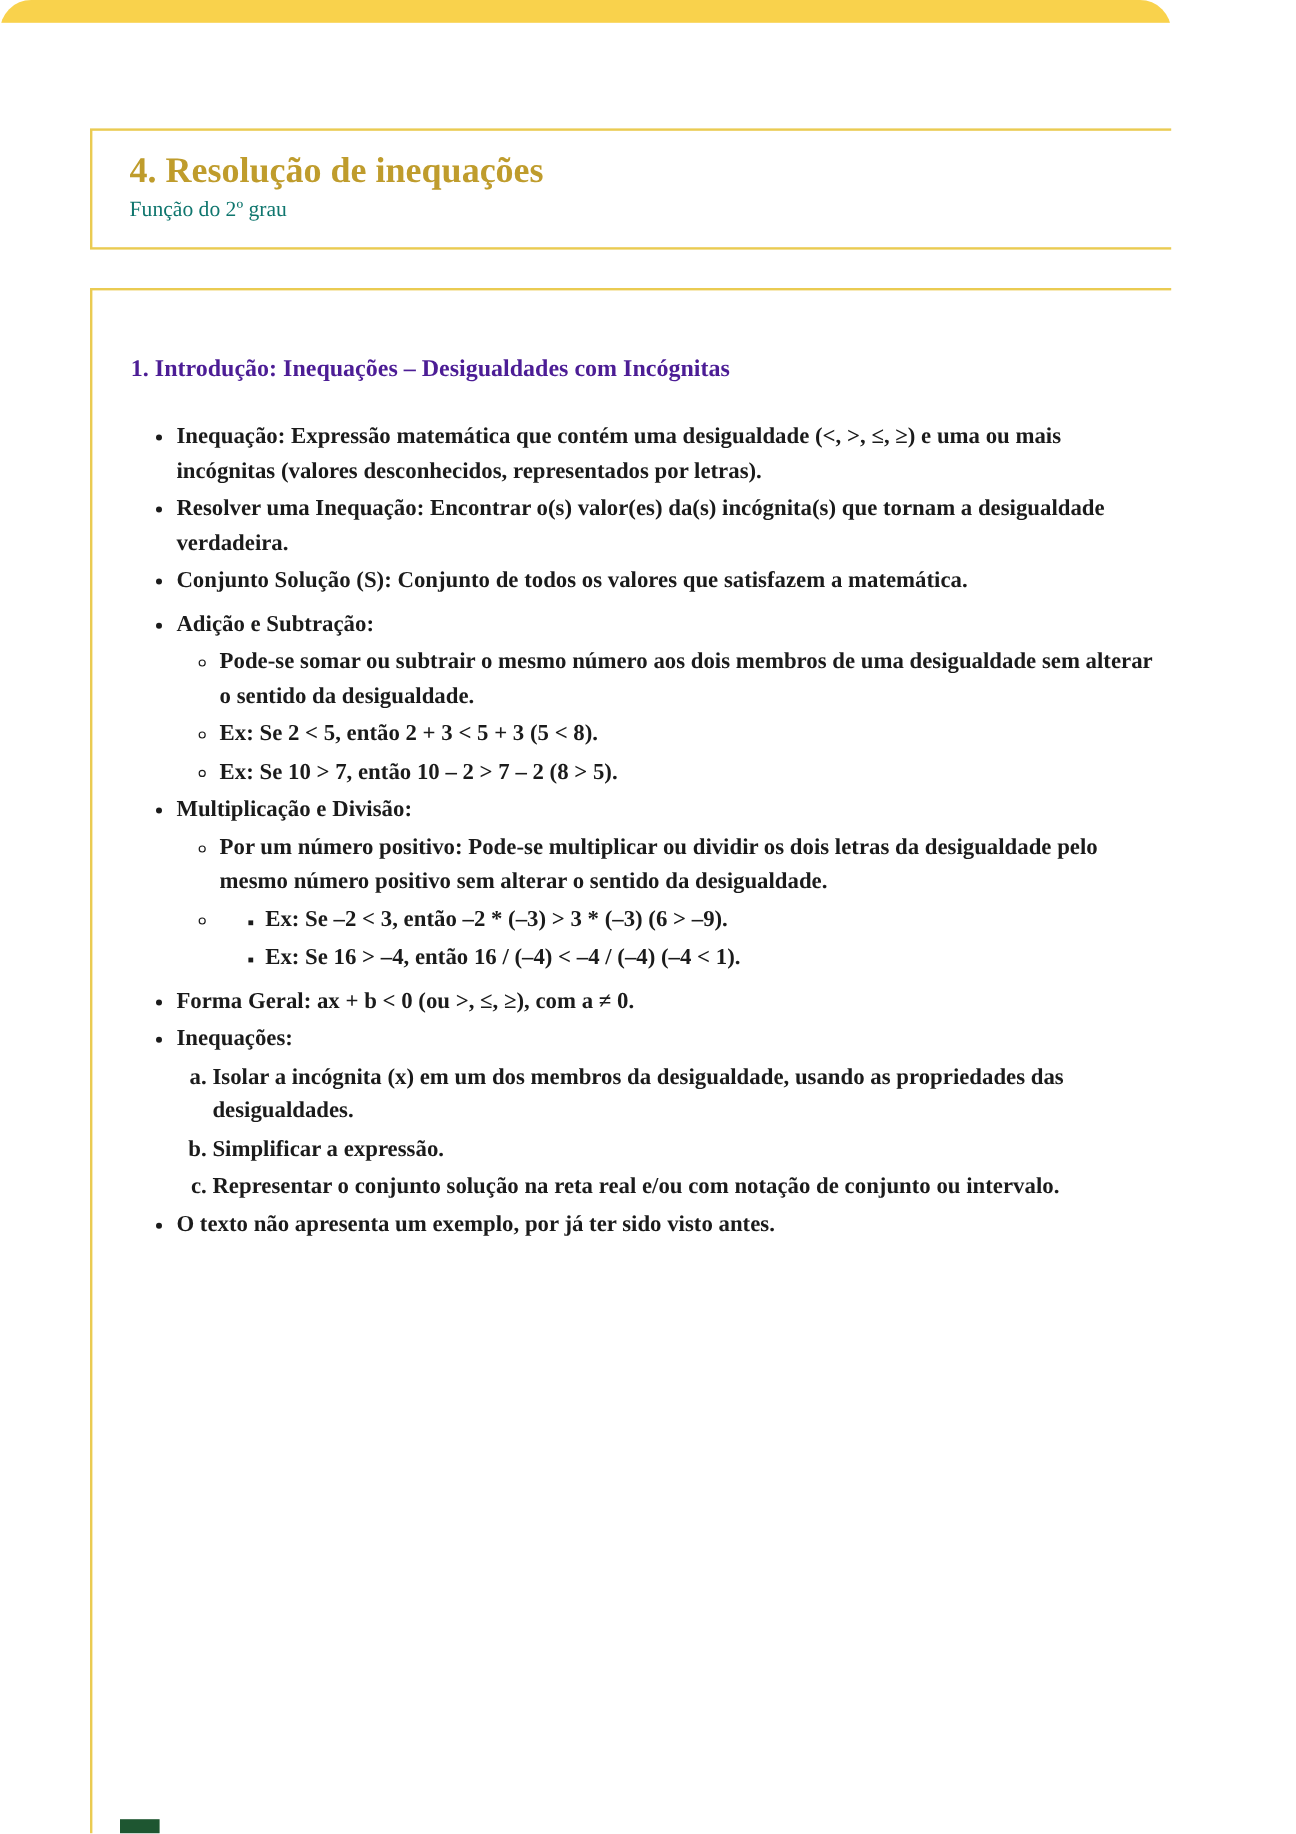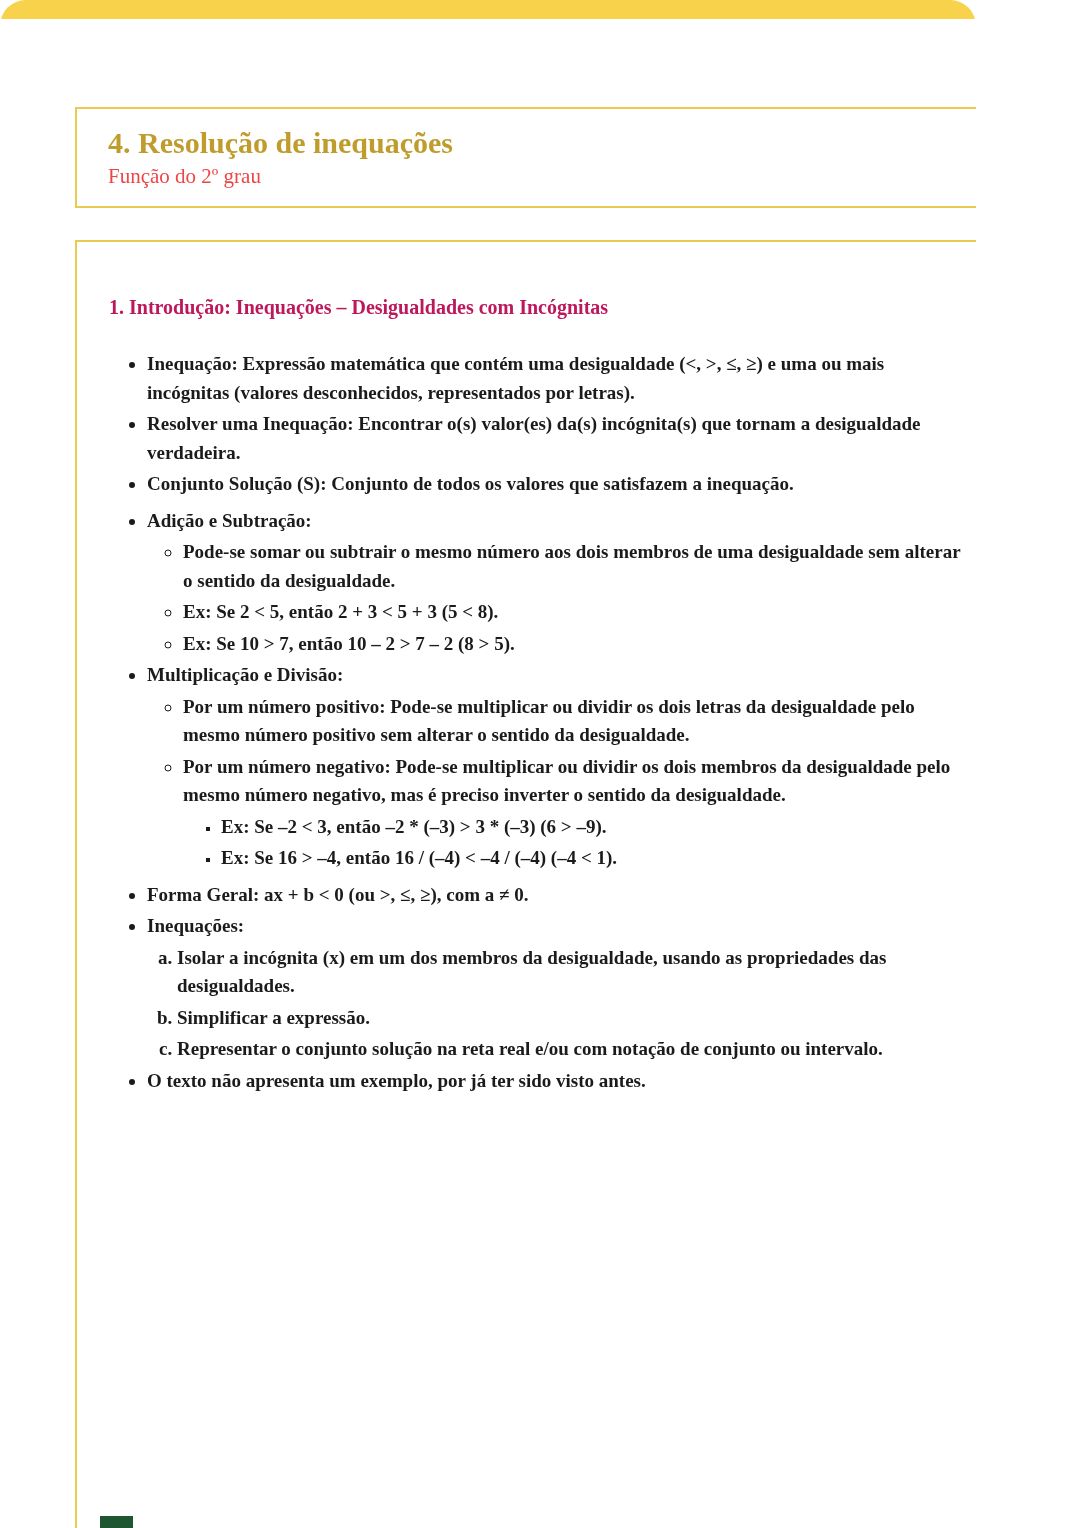--- a/index.html
+++ b/index.html
@@ -35,35 +35,35 @@
   }
   .page-title {
     margin: 0;
     font-size: 30px;
     line-height: 1.15;
     font-weight: bold;
     color: #BF9C2C;
   }
   .page-subtitle {
     margin: 3px 0 0 0;
-    font-size: 21px;
-    color: #ef4444;
+    font-size: 18px;
+    color: #0f766e;
   }
   .content-card {
     top: 240px;
     height: 1360px;
     padding: 50px 34px 0 32px;
     font-size: 19px;
     line-height: 1.5;
   }
   .section-heading {
     font-size: 20px;
     font-weight: bold;
     margin: 36px 0 28px 0;
-    color: #be185d;
+    color: #4c1d95;
   }
   .section-heading.first { margin-top: 0; }
   ul, ol { margin: 0; font-weight: bold; }
   ul.l1 {
     padding-left: 38px;
     list-style-type: disc;
     margin-bottom: 8px;
   }
   ul.l2 {
     padding-left: 36px;
@@ -107,21 +107,21 @@
 
     <h2 class="section-heading first">1. Introdução: Inequações – Desigualdades com Incógnitas</h2>
     <ul class="l1">
       <li>
         <span>Inequação: Expressão matemática que contém uma desigualdade (&lt;, &gt;, ≤, ≥) e uma ou mais incógnitas (valores desconhecidos, representados por letras).</span>
       </li>
       <li>
         <span>Resolver uma Inequação: Encontrar o(s) valor(es) da(s) incógnita(s) que tornam a desigualdade verdadeira.</span>
       </li>
       <li>
-        <span>Conjunto Solução (S): Conjunto de todos os valores que satisfazem a inequação.</span>
+        <span>Conjunto Solução (S): Conjunto de todos os valores que satisfazem a matemática.</span>
       </li>
     </ul>
 
     <ul class="l1">
       <li>
         <span>Adição e Subtração:</span>
         <ul class="l2">
           <li>
             <span>Pode-se somar ou subtrair o mesmo número aos dois membros de uma desigualdade sem alterar o sentido da desigualdade.</span>
           </li>
@@ -133,21 +133,20 @@
           </li>
         </ul>
       </li>
       <li>
         <span>Multiplicação e Divisão:</span>
         <ul class="l2">
           <li>
             <span>Por um número positivo: Pode-se multiplicar ou dividir os dois letras da desigualdade pelo mesmo número positivo sem alterar o sentido da desigualdade.</span>
           </li>
           <li>
-            <span>Por um número negativo: Pode-se multiplicar ou dividir os dois membros da desigualdade pelo mesmo número negativo, mas é preciso inverter o sentido da desigualdade.</span>
             <ul class="l3">
               <li>
                 <span>Ex: Se –2 &lt; 3, então –2 * (–3) &gt; 3 * (–3) (6 &gt; –9).</span>
               </li>
               <li>
                 <span>Ex: Se 16 &gt; –4, então 16 / (–4) &lt; –4 / (–4) (–4 &lt; 1).</span>
               </li>
             </ul>
           </li>
         </ul>

